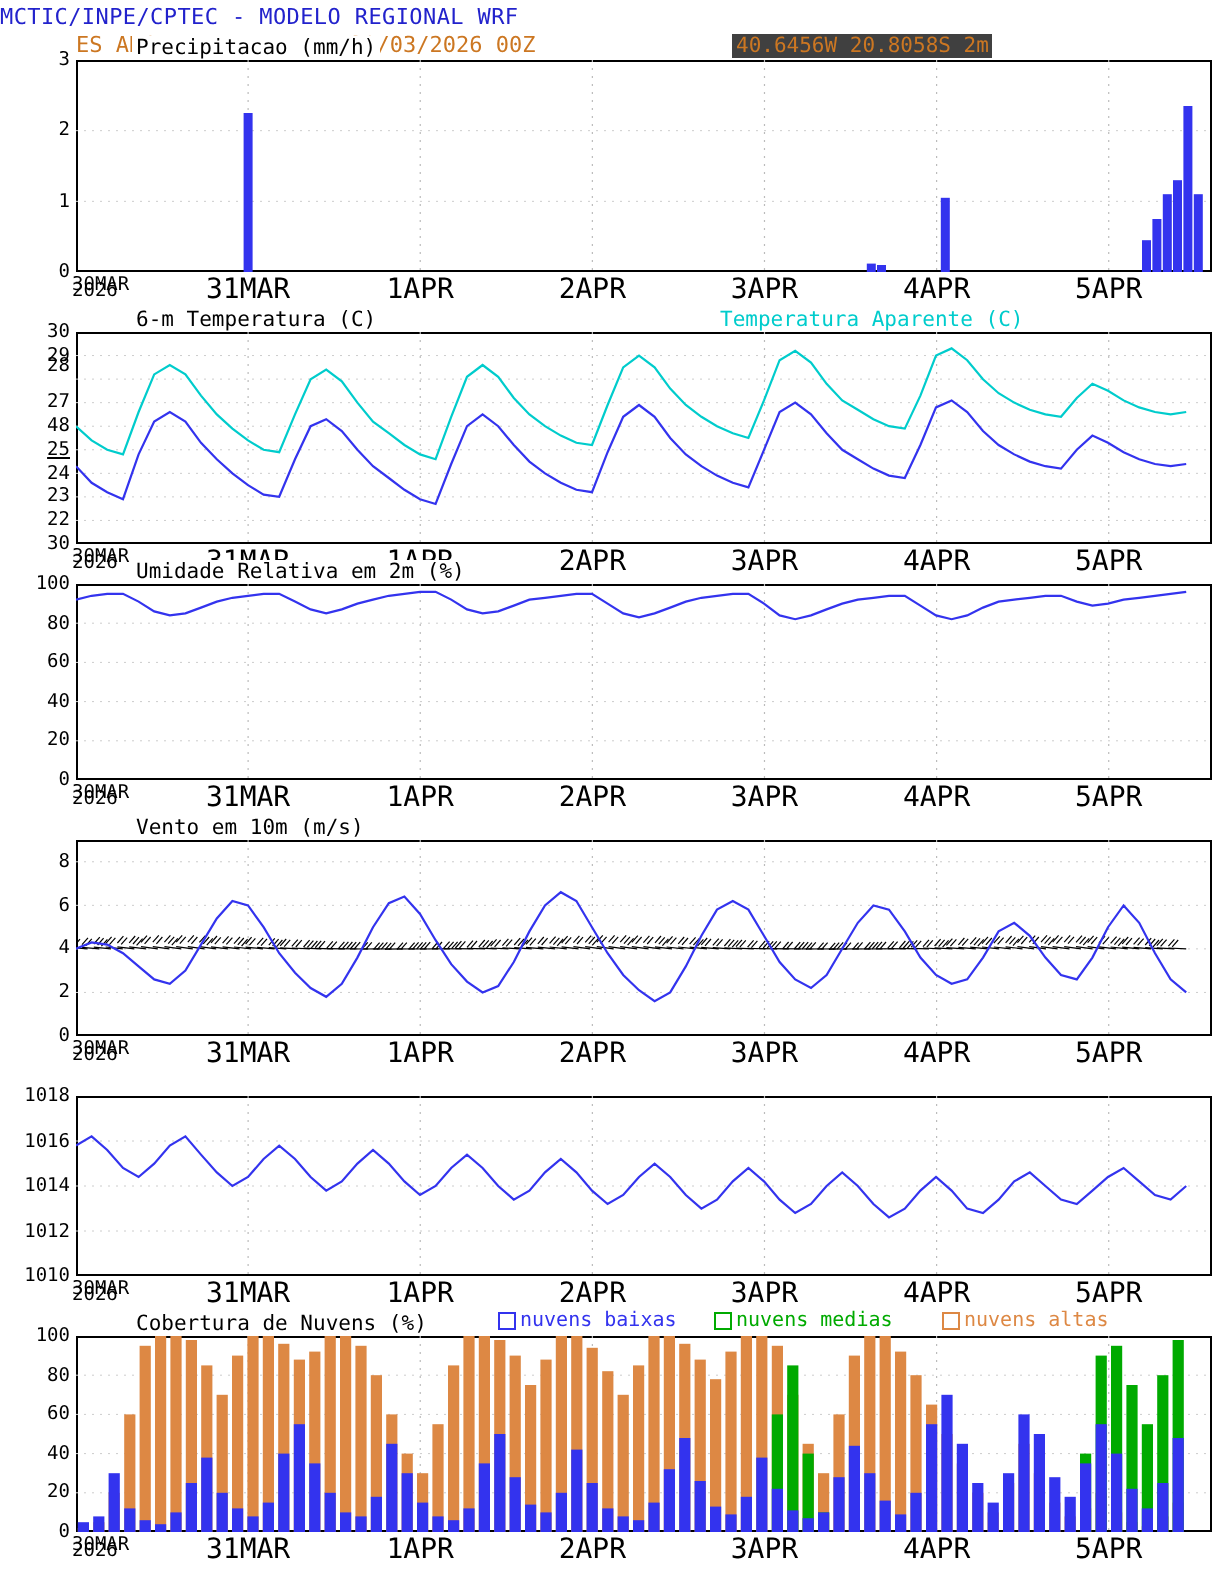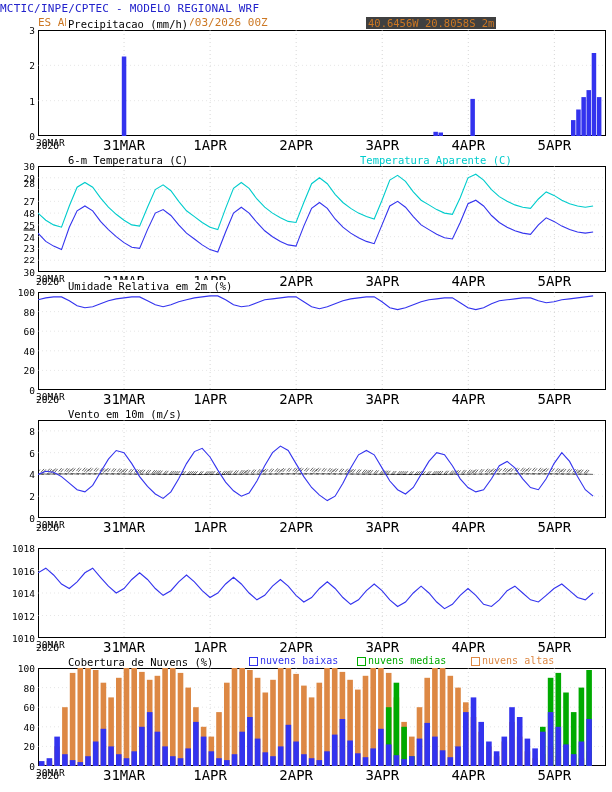--- a/index.html
+++ b/index.html
@@ -89,21 +89,21 @@
         <line x1="0" y1="58.88888888888889" x2="568" y2="58.88888888888889" stroke="#cccccc" stroke-width="0.5" stroke-dasharray="1,3"></line>
         <line x1="0" y1="47.11111111111111" x2="568" y2="47.11111111111111" stroke="#cccccc" stroke-width="0.5" stroke-dasharray="1,3"></line>
         <line x1="0" y1="35.33333333333334" x2="568" y2="35.33333333333334" stroke="#cccccc" stroke-width="0.5" stroke-dasharray="1,3"></line>
         <line x1="0" y1="23.555555555555557" x2="568" y2="23.555555555555557" stroke="#cccccc" stroke-width="0.5" stroke-dasharray="1,3"></line>
         <line x1="0" y1="11.777777777777786" x2="568" y2="11.777777777777786" stroke="#cccccc" stroke-width="0.5" stroke-dasharray="1,3"></line>
         <path d="M0.0,67.1 L7.8,75.4 L15.6,80.1 L23.5,83.6 L31.3,61.2 L39.1,44.8 L46.9,40.0 L54.7,44.8 L62.5,55.4 L70.4,63.6 L78.2,70.7 L86.0,76.6 L93.8,81.3 L101.6,82.4 L109.5,63.6 L117.3,47.1 L125.1,43.6 L132.9,49.5 L140.7,58.9 L148.5,67.1 L156.4,73.0 L164.2,78.9 L172.0,83.6 L179.8,86.0 L187.6,66.0 L195.5,47.1 L203.3,41.2 L211.1,47.1 L218.9,56.5 L226.7,64.8 L234.5,70.7 L242.4,75.4 L250.2,78.9 L258.0,80.1 L265.8,60.1 L273.6,42.4 L281.5,36.5 L289.3,42.4 L297.1,53.0 L304.9,61.2 L312.7,67.1 L320.5,71.8 L328.4,75.4 L336.2,77.7 L344.0,58.9 L351.8,40.0 L359.6,35.3 L367.5,41.2 L375.3,50.6 L383.1,58.9 L390.9,63.6 L398.7,68.3 L406.5,71.8 L414.4,73.0 L422.2,56.5 L430.0,37.7 L437.8,34.2 L445.6,40.0 L453.5,49.5 L461.3,56.5 L469.1,61.2 L476.9,64.8 L484.7,67.1 L492.5,68.3 L500.4,58.9 L508.2,51.8 L516.0,55.4 L523.8,60.1 L531.6,63.6 L539.5,66.0 L547.3,67.1 L555.1,66.0 " fill="none" stroke="#3333ee" stroke-width="1.1"></path>
         <path d="M0.0,47.1 L7.8,54.2 L15.6,58.9 L23.5,61.2 L31.3,40.0 L39.1,21.2 L46.9,16.5 L54.7,21.2 L62.5,31.8 L70.4,41.2 L78.2,48.3 L86.0,54.2 L93.8,58.9 L101.6,60.1 L109.5,41.2 L117.3,23.6 L125.1,18.8 L132.9,24.7 L140.7,35.3 L148.5,44.8 L156.4,50.6 L164.2,56.5 L172.0,61.2 L179.8,63.6 L187.6,42.4 L195.5,22.4 L203.3,16.5 L211.1,22.4 L218.9,33.0 L226.7,41.2 L234.5,47.1 L242.4,51.8 L250.2,55.4 L258.0,56.5 L265.8,36.5 L273.6,17.7 L281.5,11.8 L289.3,17.7 L297.1,28.3 L304.9,36.5 L312.7,42.4 L320.5,47.1 L328.4,50.6 L336.2,53.0 L344.0,34.2 L351.8,14.1 L359.6,9.4 L367.5,15.3 L375.3,25.9 L383.1,34.2 L390.9,38.9 L398.7,43.6 L406.5,47.1 L414.4,48.3 L422.2,31.8 L430.0,11.8 L437.8,8.2 L445.6,14.1 L453.5,23.6 L461.3,30.6 L469.1,35.3 L476.9,38.9 L484.7,41.2 L492.5,42.4 L500.4,33.0 L508.2,25.9 L516.0,29.4 L523.8,34.2 L531.6,37.7 L539.5,40.0 L547.3,41.2 L555.1,40.0 " fill="none" stroke="#00cccc" stroke-width="1.1"></path>
       </svg>
     <div id="yt1">
         <div class="ytick" style="top: 106px;">30</div>
-        <div class="ytick" style="top: 94.2222px; font-family: Liberation Mono, monospace;">22</div>
+        <div class="ytick" style="top: 94.2222px;">22</div>
         <div class="ytick" style="top: 82.4444px;">23</div>
         <div class="ytick" style="top: 70.6667px; text-align: center;">24</div>
         <div class="ytick" style="top: 58.8889px; text-decoration: underline;">25</div>
         <div class="ytick" style="top: 47.1111px;">48</div>
         <div class="ytick" style="top: 35.3333px;">27</div>
         <div class="ytick" style="top: 17px; text-align: right;">28</div>
         <div class="ytick" style="top: 11.7778px;">29</div>
         <div class="ytick" style="top: 0px;">30</div>
       </div>
     <div id="xt1">

